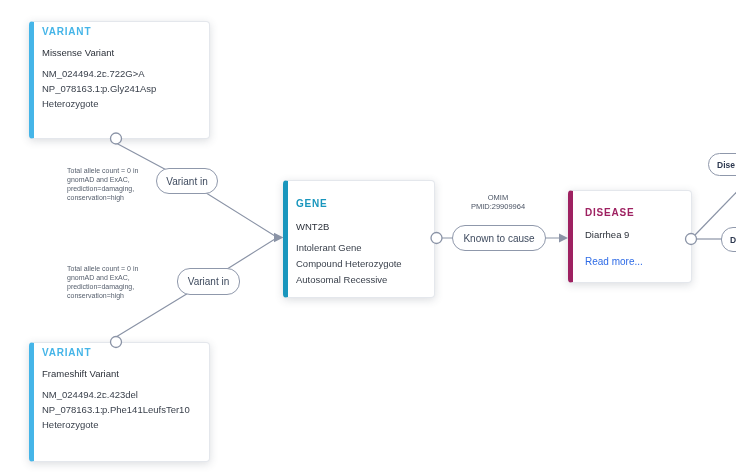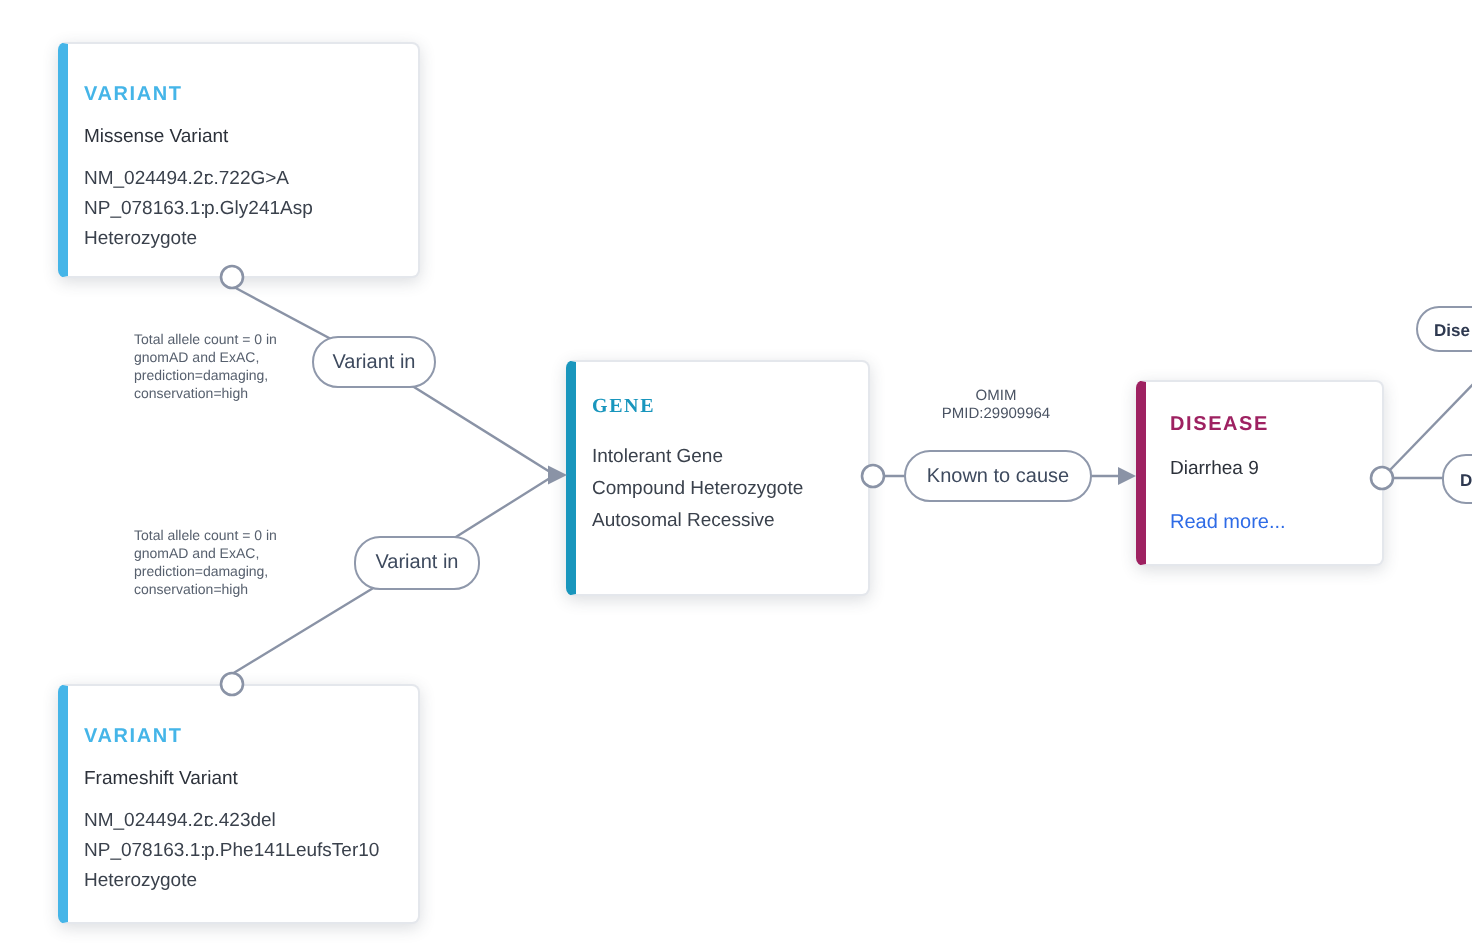--- a/index.html
+++ b/index.html
@@ -14,31 +14,31 @@
   
   .card {
     position: absolute;
     background: #fff;
     border: 1px solid #e4e7ec;
     border-left-width: 5px;
     border-left-style: solid;
     border-radius: 4px;
     box-shadow: 0 2px 8px rgba(55,65,85,.18);
     box-sizing: border-box;
-    padding: 20px 8px 8px 8px;
+    padding: 4px 8px 8px 8px;
     z-index: 1;
   }
   #card-variant1 { left: 29px;  top: 21px;  width: 181px; height: 118px; border-left-color: var(--variant-accent); }
   #card-variant2 { left: 29px;  top: 342px; width: 181px; height: 120px; border-left-color: var(--variant-accent); }
   #card-gene     { left: 283px; top: 180px; width: 152px; height: 118px; border-left-color: var(--gene-accent);  padding-top: 17px; }
   #card-disease  { left: 568px; top: 190px; width: 124px; height: 93px;  border-left-color: var(--disease-accent); padding-top: 16px; padding-left: 12px; }
 
   .type-label { font-size: 10px; font-weight: bold; letter-spacing: .8px; margin-bottom: 10px; }
   .type-label.variant { color: var(--variant-accent); }
-  .type-label.gene    { color: var(--gene-accent); margin-bottom: 12px; font-family: Liberation Serif, serif; }
+  .type-label.gene    { color: var(--gene-accent); margin-bottom: 12px; }
   .type-label.disease { color: var(--disease-accent); margin-bottom: 11px; }
 
   .node-title { font-size: 9.5px; font-weight: normal; color: #2c313a; margin-bottom: 8px; }
   .kv   { font-size: 9.5px; color: #3a414c; line-height: 15px; white-space: nowrap; }
   .kv .k { display: inline-block; width: 60px; }
   .attr { font-size: 9.5px; color: #3a414c; line-height: 16px; white-space: nowrap; }
   .read-more { font-size: 10px; color: var(--link-color); margin-top: 16px; cursor: pointer; }
 
   
   #edges { position: absolute; left: 0; top: 0; z-index: 2; pointer-events: none; }
@@ -105,20 +105,21 @@
     <span class="k">NM_024494.2:</span><span>c.423del</span>
   </div>
   <div class="kv">
     <span class="k">NP_078163.1:</span><span>p.Phe141LeufsTer10</span>
   </div>
   <div class="kv">Heterozygote</div>
 </div>
 
 <div class="card" id="card-gene">
   <div class="type-label gene">GENE</div>
+  <div class="node-title">WNT2B</div>
   <div class="attr">Intolerant Gene</div>
   <div class="attr">Compound Heterozygote</div>
   <div class="attr">Autosomal Recessive</div>
 </div>
 
 <div class="card" id="card-disease">
   <div class="type-label disease">DISEASE</div>
   <div class="node-title">Diarrhea 9</div>
   <div class="read-more">Read more...</div>
 </div>

